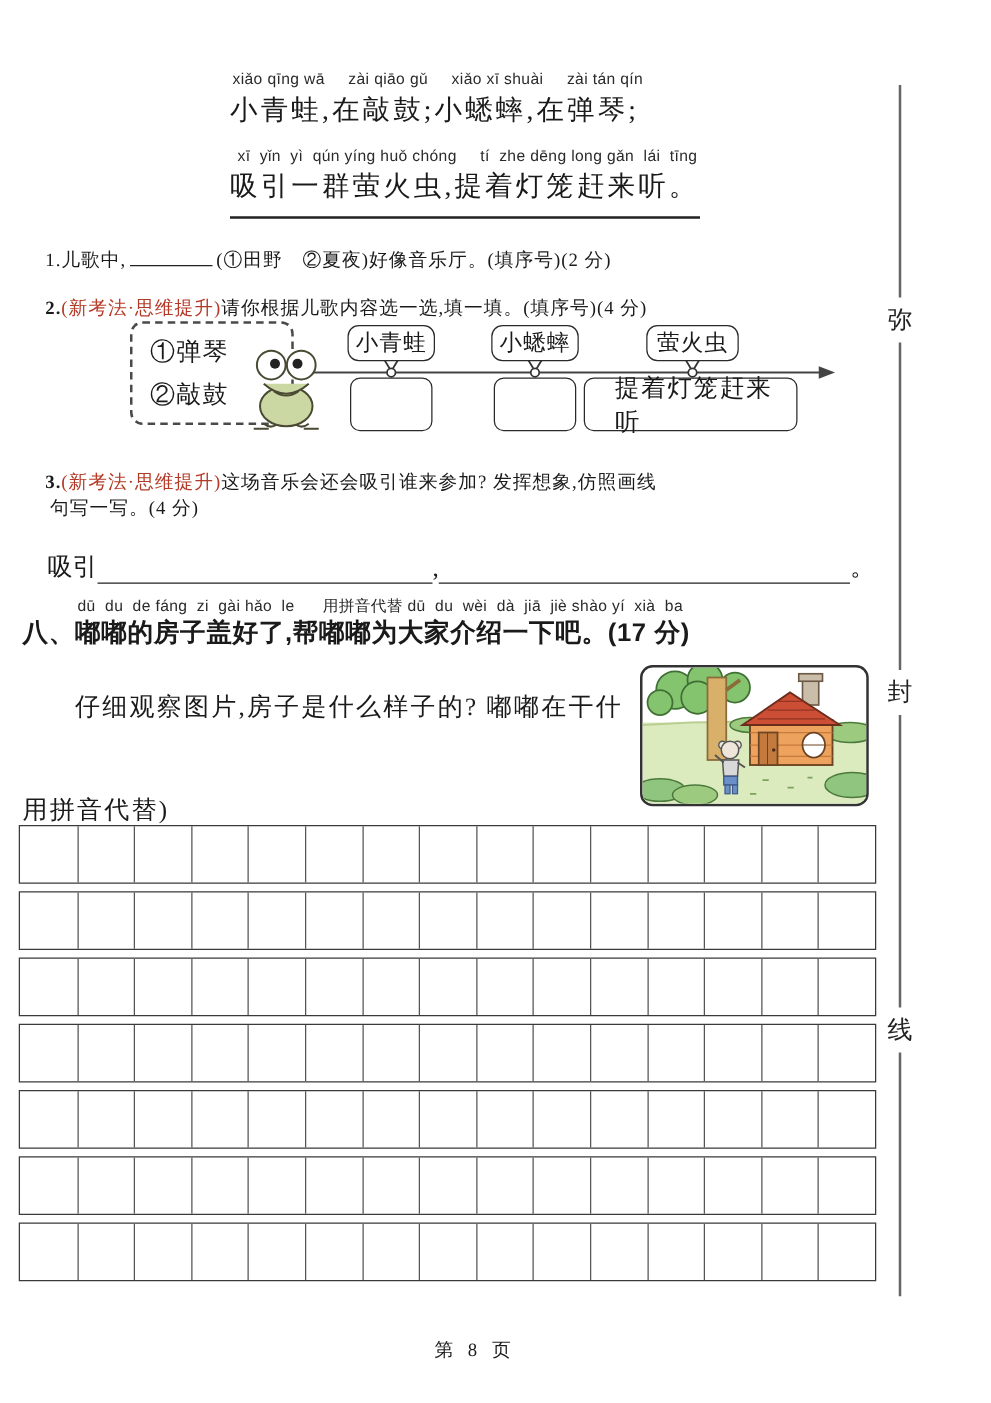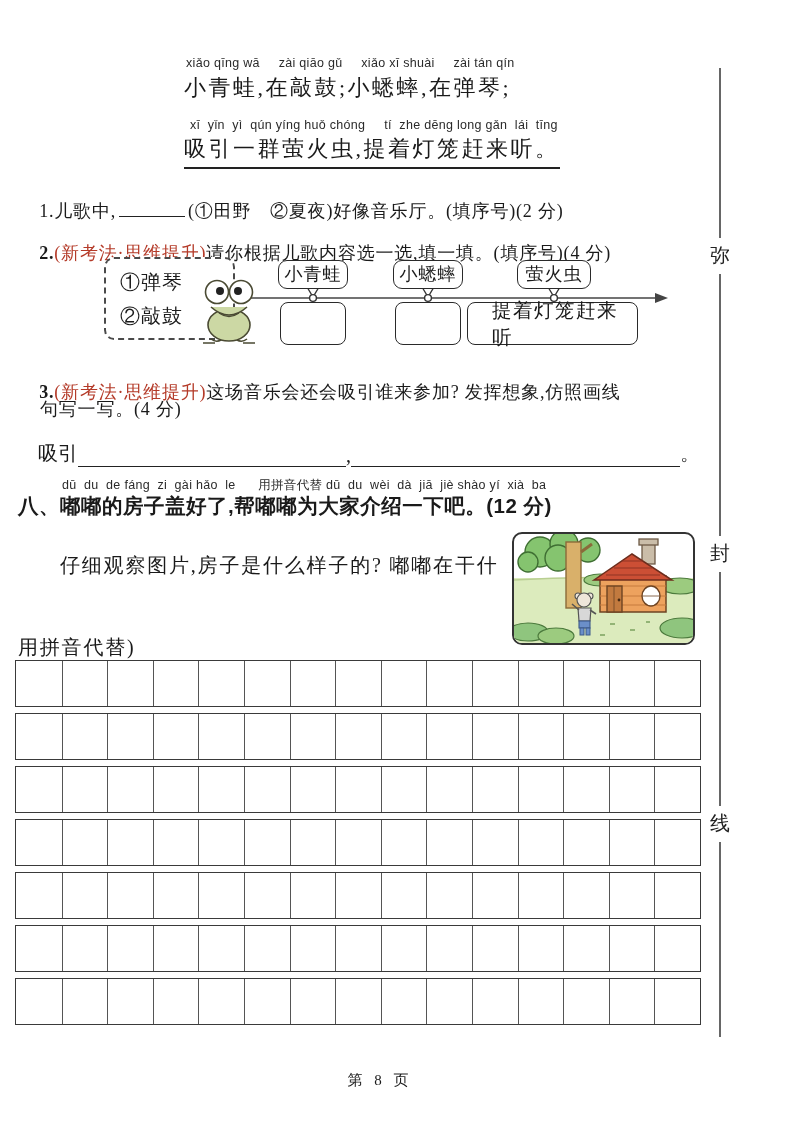--- a/index.html
+++ b/index.html
@@ -8,22 +8,22 @@
     position:relative; width:793px; height:1122px; background:#fff;
     color:#1a1a1a; overflow:hidden;
     font-family:"Liberation Serif","DejaVu Serif",serif;
   }
   .abs { position:absolute; }
   .pinyin {
     font-family:"Liberation Sans","DejaVu Sans",sans-serif;
     font-size:12.5px; color:#2a2a2a; white-space:pre; letter-spacing:0.3px;
   }
   .poem-line { font-size:22px; letter-spacing:2.5px; white-space:pre; }
-  .poem-underline { border-bottom:2px solid #222; padding-bottom:3px; }
-  .qline { font-size:18px; letter-spacing:0.8px; white-space:pre; }
+  .poem-underline { border-bottom:2px solid #222; padding-bottom:9px; }
+  .qline { font-size:15px; letter-spacing:0.8px; white-space:pre; }
   .qnum { font-weight:bold; }
   .tag-red { color:var(--accent-red,#b43a28); }
   .inline-blank {
     display:inline-block; width:66px; height:20px;
     border-bottom:1.8px solid #222; margin:0 3px;
   }
   
   .diagram { position:absolute; left:0; top:252px; width:720px; height:102px; }
   .choice-box {
     position:absolute; left:104px; top:5px; width:131px; height:83px;
@@ -132,21 +132,21 @@
 
   <div class="fill-row">
     <span>吸引</span>
     <span class="fill-blank" style="width:268px;"></span>
     <span>,</span>
     <span class="fill-blank" style="flex:1;"></span>
     <span>。</span>
   </div>
 
   <div class="abs pinyin" style="left:62px; top:477px;">dū  du  de fáng  zi  gài hǎo  le      用拼音代替 dū  du  wèi  dà  jiā  jiè shào yí  xià  ba</div>
-  <div class="abs sec-title" style="left:18px; top:492px;">八、嘟嘟的房子盖好了,帮嘟嘟为大家介绍一下吧。(12 分)</div>
+  <div class="abs sec-title" style="left:18px; top:492px;">八、嘟嘟的房子盖好了,帮嘟嘟为大家介绍一下吧。(17 分)</div>
 
   <div class="abs para-line" style="left:60px; top:545px;">仔细观察图片,房子是什么样子的? 嘟嘟在干什</div>
   <div class="abs para-line" style="left:18px; top:627px;">用拼音代替)</div>
 
   <div class="scene">
     <svg viewBox="0 0 179 109">
       <rect x="0" y="44" width="179" height="65" fill="#dcebbd"></rect>
       <path d="M0 46 Q90 40 179 48" fill="none" stroke="#b9cf92" stroke-width="1.5"></path>
 
       <ellipse cx="86" cy="46" rx="16" ry="6" fill="#9ccb7f" stroke="#4c7a3d" stroke-width="1.2"></ellipse>

